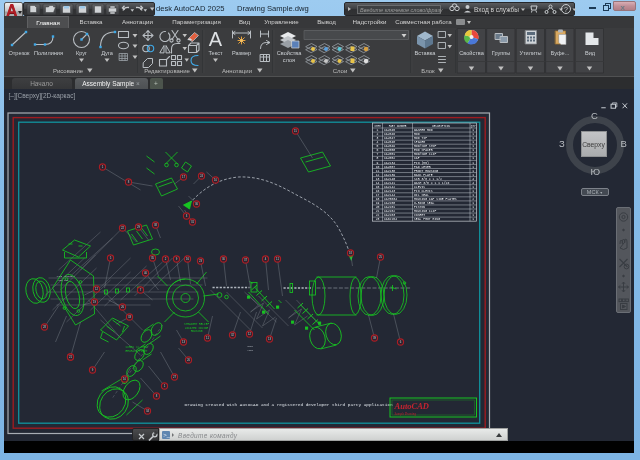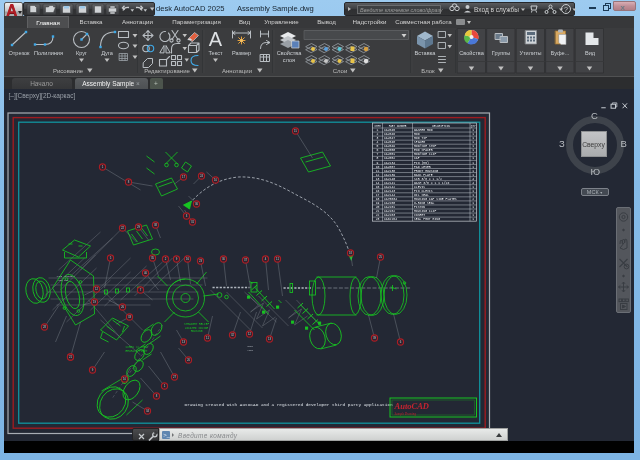--- a/index.html
+++ b/index.html
@@ -55,21 +55,21 @@
   #navbar{left:612.5px;top:118px;width:15px;height:106px;background:#53565c;
     border:1px solid #6a6e75;box-sizing:border-box;border-radius:2px;}
   #dwgbtns{left:596px;top:6.5px;width:32px;height:8px;}
   #vplabel{left:5px;top:2.5px;font-size:6.5px;color:#9aa0a8;}
 </style>
 </head>
 <body>
 <div id="root">
 
   <div class="abs ttext" style="left:156px;">desk AutoCAD 2025</div>
-  <div class="abs ttext" style="left:237px;">Assembly Sample.dwg</div>
+  <div class="abs ttext" style="left:237px;">Drawing Sample.dwg</div>
 
   <div class="abs dkbar" id="qat">
     <svg width="132" height="12" viewBox="0 0 132 12" style="position:absolute;left:0;top:0;">
       <defs>
         <linearGradient id="qbtn" x1="0" y1="0" x2="0" y2="1">
           <stop offset="0" stop-color="#656769"></stop>
             <stop offset="0.5" stop-color="#4d4f52"></stop>
             <stop offset="1" stop-color="#3f4144"></stop>
         </linearGradient>
       </defs>

